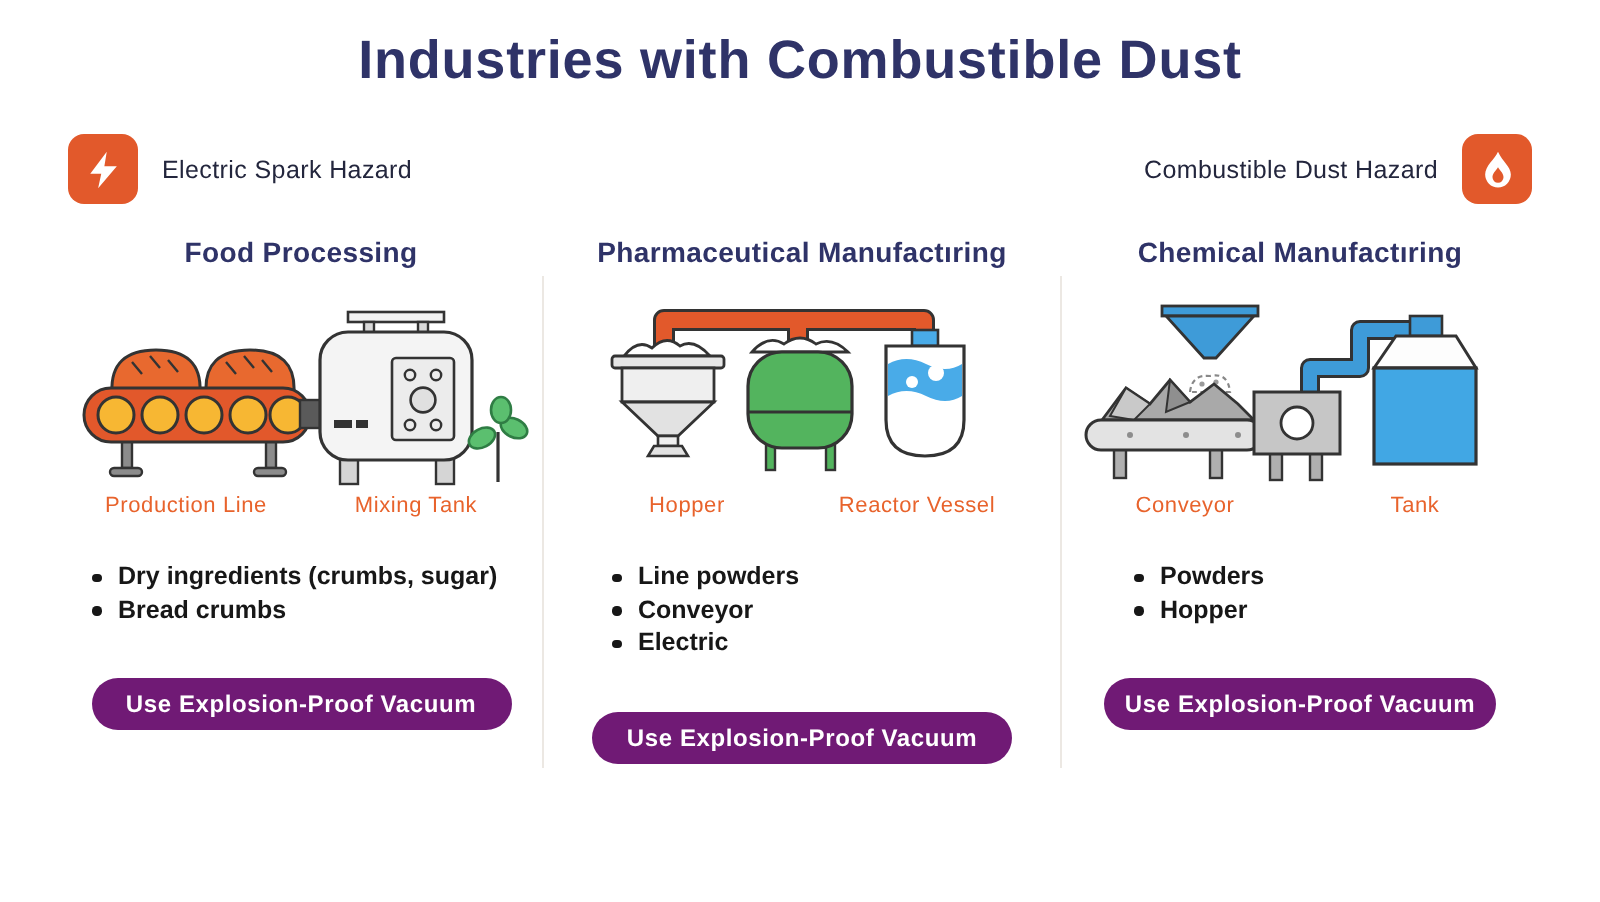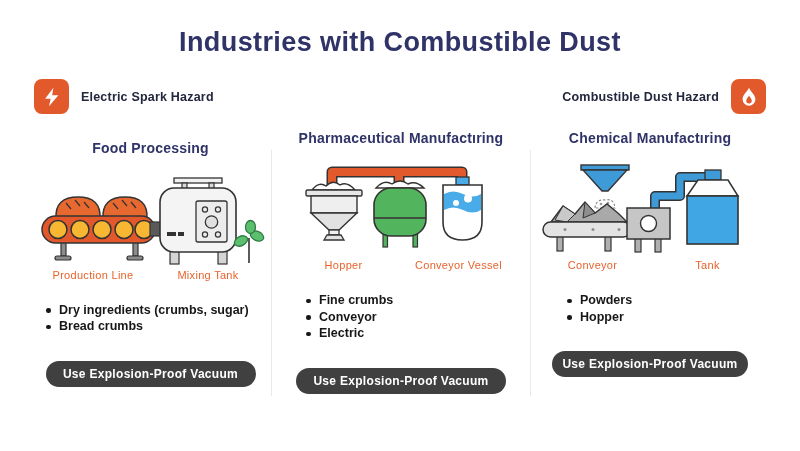--- a/index.html
+++ b/index.html
@@ -4,38 +4,38 @@
 <style>
   * { margin:0; padding:0; box-sizing:border-box; }
   html,body { width:800px; height:451px; }
   body {
     font-family:"Liberation Sans", sans-serif;
     background:#ffffff; color:#1b1b1b; overflow:hidden;
   }
   .canvas { position:relative; width:800px; height:451px; background:#fff; }
 
   .title {
-    padding-top:27px; text-align:center;
+    padding-top:15px; text-align:center;
     font-size:27px; font-weight:800; letter-spacing:.4px; color:#2f3368;
   }
 
   .hazard-row {
     margin:21px 34px 0 34px;
     display:flex; justify-content:space-between; align-items:center;
   }
   .hazard { display:flex; align-items:center; gap:12px; }
   .hazard-badge {
     width:35px; height:35px; border-radius:8px; background:#e2592b;
     display:flex; align-items:center; justify-content:center; flex:0 0 auto;
   }
-  .hazard-label { font-size:12.5px; font-weight:700; color:#23263d; letter-spacing:.2px; }
+  .hazard-label { font-size:12.5px; font-weight:400; color:#23263d; letter-spacing:.2px; }
 
   .columns { display:flex; margin:16px 30px 0 30px; }
   .col { display:flex; flex-direction:column; }
-  .col-1 { flex:0 0 241px;justify-content:center; }
+  .col-1 { flex:0 0 241px; }
   .col-2 { flex:0 0 258px; }
   .col-3 { flex:0 0 238px; }
   .v-divider { flex:0 0 1px; background:#ece8e3; height:246px; margin-top:20px; }
 
   .col-title {
     text-align:center; font-size:14px; font-weight:800; color:#2f3368; letter-spacing:.2px;
   }
   .illustration { margin:10px auto 0 auto; width:230px; height:100px; }
   .captions { width:230px; margin:3px auto 0 auto; display:flex; }
   .captions span {
@@ -49,21 +49,21 @@
   ul.bullets li {
     position:relative; padding-left:15px; font-size:12.5px; font-weight:700;
     color:#171717; line-height:16.5px;
   }
   ul.bullets li::before {
     content:""; position:absolute; left:2px; top:6.5px;
     width:4.5px; height:4.5px; border-radius:50%; background:#171717;
   }
   .cta {
     margin:26px auto 0 auto; display:block; width:210px; height:26px;
-    background:#404040; border:none; border-radius:999px; cursor:pointer;
+    background:#701a75; border:none; border-radius:999px; cursor:pointer;
     color:#fff; font-family:"Liberation Sans", sans-serif;
     font-size:12px; font-weight:800; letter-spacing:.3px;
   }
   .col-3 .cta { width:196px; }
   svg { display:block; }
 </style>
 </head>
 <body>
 
 <div class="canvas">
@@ -200,25 +200,25 @@
             <path d="M 157,29 L 196,29 L 196,66 Q 196,84 176.5,84 Q 157,84 157,66 Z" fill="#ffffff" stroke="#333" stroke-width="1.6"></path>
             <path d="M 158,38 Q 167,33 177,38 Q 187,43 195,38 L 195,54 Q 187,59 177,54 Q 167,49 158,54 Z" fill="#49abe8"></path>
             <circle cx="170" cy="47" r="3" fill="#fff"></circle>
             <circle cx="182" cy="42.5" r="4" fill="#fff"></circle>
           </g>
         </svg>
       </div>
 
       <div class="captions">
         <span>Hopper</span>
-        <span>Conveyor Vessel</span>
+        <span>Reactor Vessel</span>
       </div>
 
       <ul class="bullets">
-        <li>Fine crumbs</li>
+        <li>Line powders</li>
         <li>Conveyor</li>
         <li>Electric</li>
       </ul>
 
       <button class="cta">Use Explosion-Proof Vacuum</button>
     </div>
 
     <div class="v-divider"></div>
 
     <div class="col col-3">

